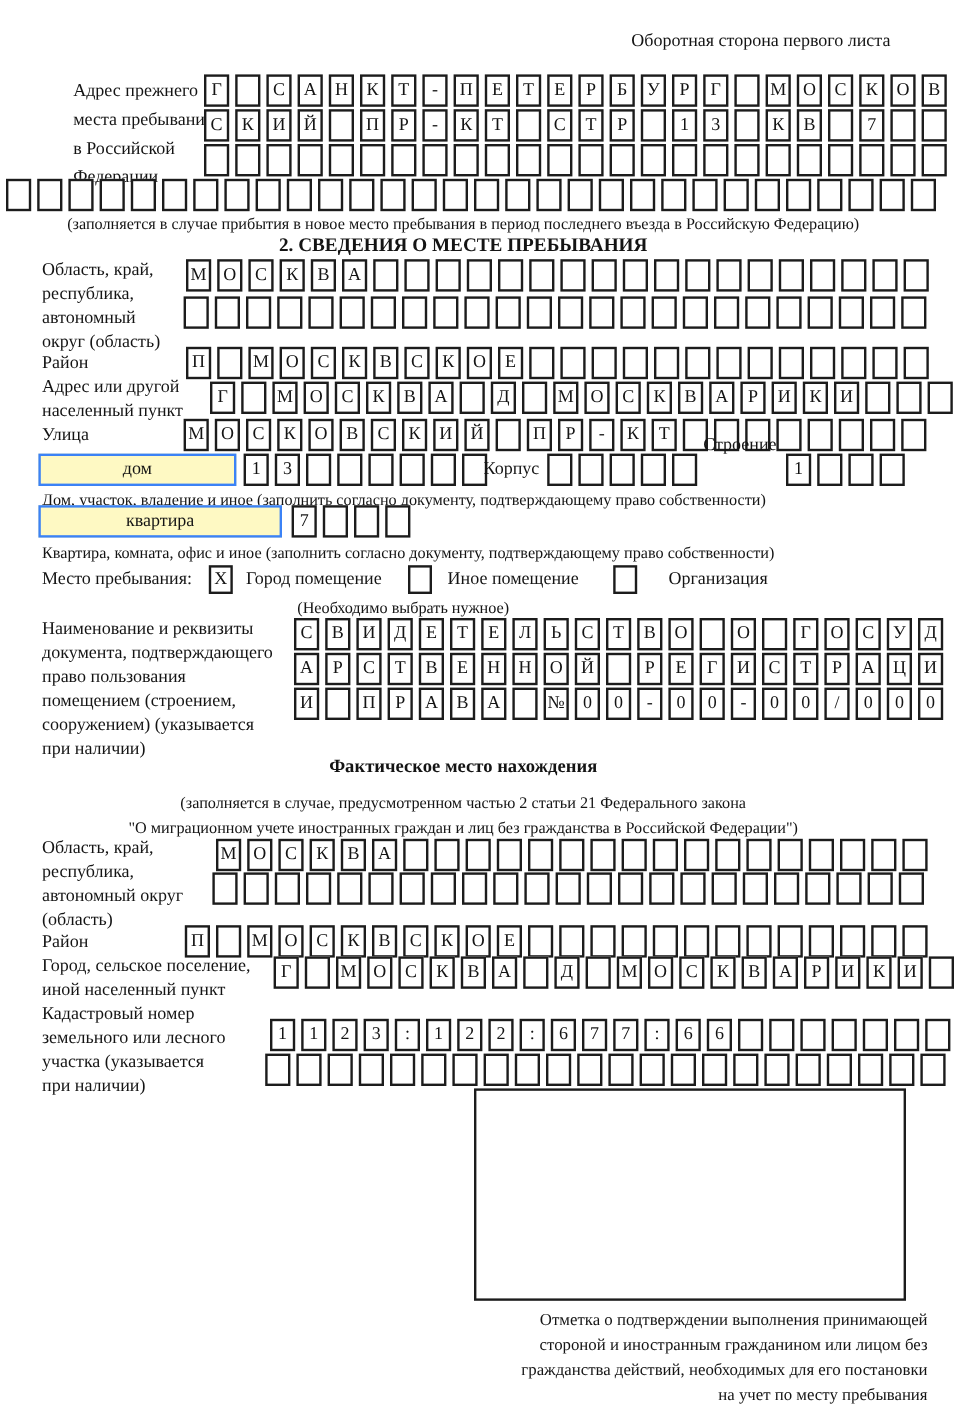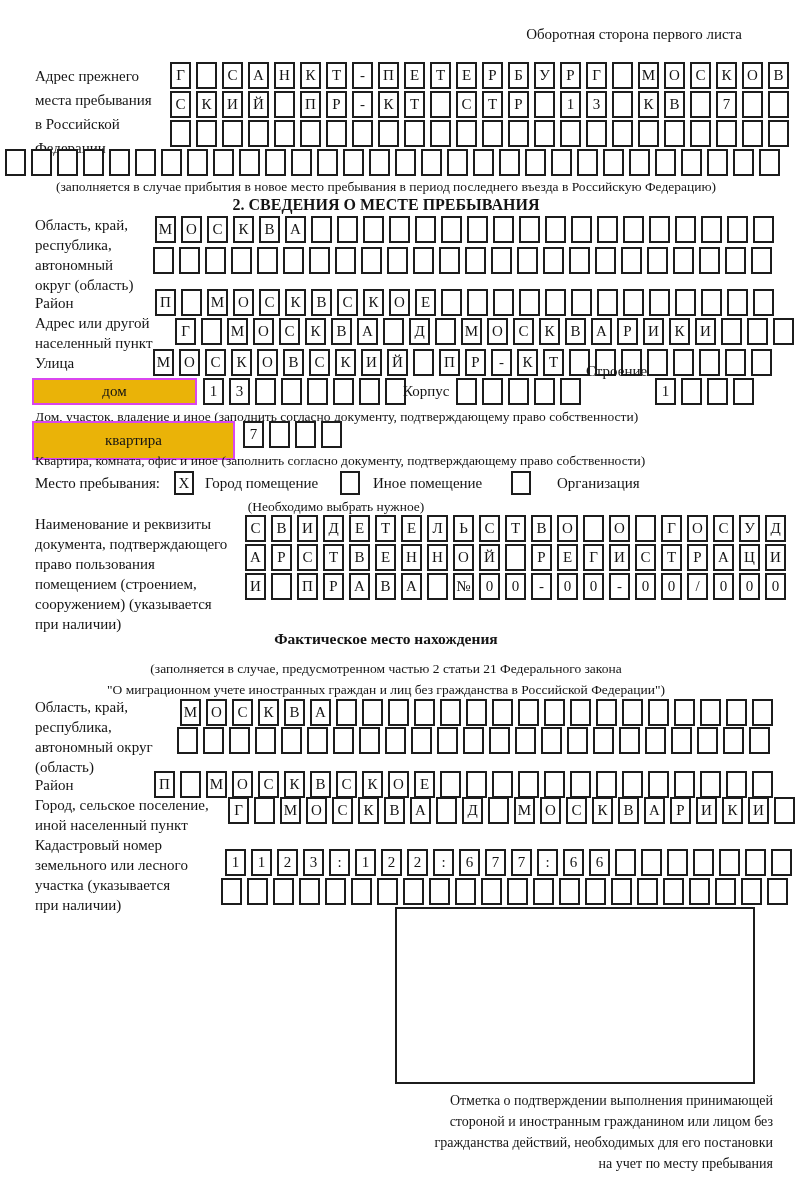--- a/index.html
+++ b/index.html
@@ -1,27 +1,27 @@
 <!DOCTYPE html>
 <html><head>
 <meta charset="utf-8">
 <style>
   html,body{margin:0;padding:0;background:#fff;}
   .page{position:relative;width:800px;height:1180px;background:#ffffff;
         font-family:"Liberation Serif",serif;color:#141414;overflow:hidden;}
   .abs{position:absolute;}
   .lbl{font-size:15px;line-height:20px;white-space:nowrap;}
-  .lh24{line-height:24px;}
+  .lh24{line-height:24px;margin-left:26px;}
   .cells{position:absolute;display:flex;gap:5px;}
   .cell{width:21px;height:27px;border:2px solid #1c1c1c;box-sizing:border-box;
         display:flex;align-items:center;justify-content:center;
         font-size:15px;line-height:1;flex:0 0 auto;background:#fff;}
   .checkcell{width:20px;height:24px;}
-  .labelbox{position:absolute;border:2px solid #d946ef;box-sizing:border-box;
-        display:flex;align-items:center;justify-content:center;font-size:15px;background:#eab308;}
+  .labelbox{position:absolute;border:2px solid #3b82f6;box-sizing:border-box;
+        display:flex;align-items:center;justify-content:center;font-size:15px;background:#fef9c3;}
   .caption{font-size:13.5px;line-height:17px;white-space:nowrap;}
   .center{left:0;width:772px;text-align:center;}
   .bold{font-weight:bold;}
   .hdr{font-size:16px;}
   .stampbox{position:absolute;border:2px solid #1c1c1c;box-sizing:border-box;background:#fff;}
   .stampcap{font-size:14px;line-height:21px;text-align:right;white-space:nowrap;}
 </style>
 </head>
 <body>
 
@@ -316,21 +316,21 @@
     </div>
   <div class="abs lbl" style="left:586px;top:361px;text-align:center;">Строение</div>
   <div class="cells" style="left:655px;top:378px;">
       <span class="cell">1</span>
       <span class="cell"></span>
       <span class="cell"></span>
       <span class="cell"></span>
     </div>
   <div class="abs caption" style="left:35px;top:408px;">Дом, участок, владение и иное (заполнить согласно документу, подтверждающему право собственности)</div>
 
-  <div class="labelbox" style="left:32px;top:421px;width:203px;height:39px;">квартира</div>
+  <div class="labelbox" style="left:32px;top:421px;width:203px;height:27px;">квартира</div>
   <div class="cells" style="left:243px;top:421px;">
       <span class="cell">7</span>
       <span class="cell"></span>
       <span class="cell"></span>
       <span class="cell"></span>
     </div>
   <div class="abs caption" style="left:35px;top:452px;">Квартира, комната, офис и иное (заполнить согласно документу, подтверждающему право собственности)</div>
 
   <div class="abs lbl" style="left:35px;top:473px;">Место пребывания:</div>
   <div class="cells" style="left:174px;top:471px;">

